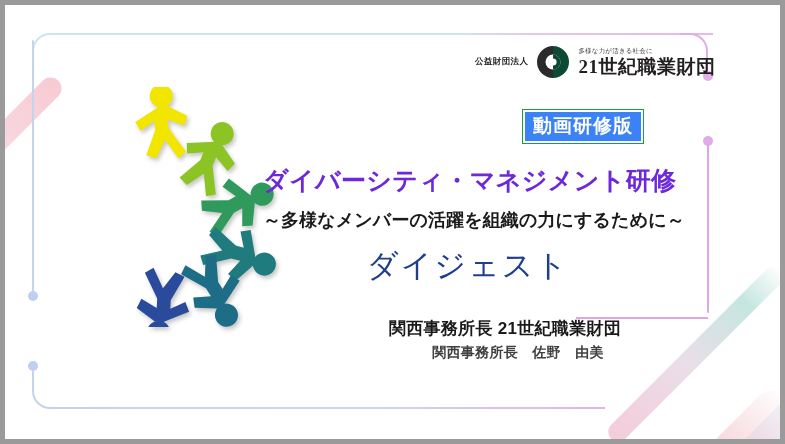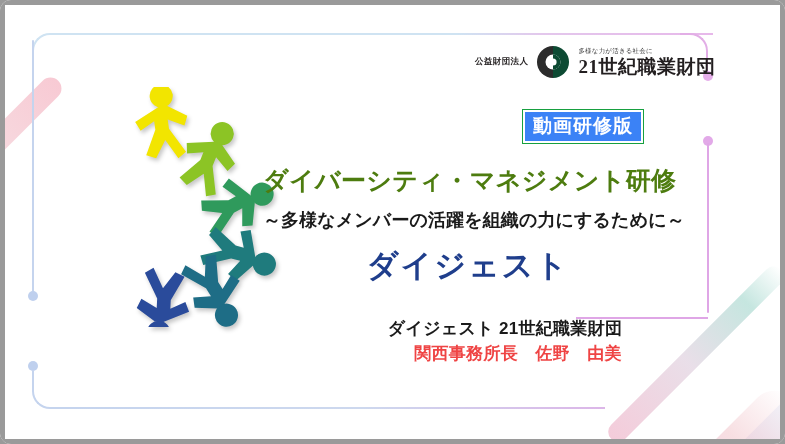--- a/index.html
+++ b/index.html
@@ -11,21 +11,20 @@
     font-family: "Liberation Sans", "DejaVu Sans", sans-serif;
     overflow: hidden;
   }
 
   #slide {
     position: relative;
     width: 785px;
     height: 444px;
     background: #ffffff;
     overflow: hidden;
-    border-radius: 11px;
   }
 
   
   #bezel {
     position: absolute;
     inset: 0;
     border: 5px solid #9a9a9a;
     pointer-events: none;
     z-index: 60;
   }
@@ -196,38 +195,38 @@
   .title-block {
     position: absolute;
     left: 258px; top: 160px;
     width: 410px;
     text-align: center;
     z-index: 25;
   }
   .main-title {
     font-size: 25px;
     font-weight: 700;
-    color: #4d7c0f;
+    color: #6d28d9;
     letter-spacing: .4px;
     line-height: 1.25;
     white-space: nowrap;
   }
   .sub-title {
     margin-top: 13px;
     font-size: 18px;
     font-weight: 700;
     color: #1a1a1a;
     letter-spacing: .1px;
     line-height: 1.3;
     white-space: nowrap;
   }
   .digest {
     margin-top: 14px;
     font-size: 31px;
-    font-weight: 700;
+    font-weight: 400;
     color: #1f3e8c;
     letter-spacing: 2px;
     line-height: 1.25;
     white-space: nowrap;
   }
 
   
   .presenter {
     position: absolute;
     left: 330px; top: 312px;
@@ -237,23 +236,23 @@
   }
   .presenter-org {
     font-size: 17px;
     font-weight: 700;
     color: #1a1a1a;
     letter-spacing: .3px;
     line-height: 1.45;
     white-space: nowrap;
   }
   .presenter-person {
-    font-size: 17px;
-    font-weight: 700;
-    color: #ef4444;
+    font-size: 14px;
+    font-weight: 700;
+    color: #404040;
     letter-spacing: .3px;
     line-height: 1.45;
     white-space: nowrap;
     padding-left: 26px;
   }
 </style>
 </head>
 <body>
 
 <div id="slide">
@@ -345,20 +344,20 @@
 
     <div class="badge">動画研修版</div>
 
     <div class="title-block">
       <div class="main-title">ダイバーシティ・マネジメント研修</div>
       <div class="sub-title">～多様なメンバーの活躍を組織の力にするために～</div>
       <div class="digest">ダイジェスト</div>
     </div>
 
     <div class="presenter">
-      <div class="presenter-org">ダイジェスト 21世紀職業財団</div>
+      <div class="presenter-org">関西事務所長 21世紀職業財団</div>
       <div class="presenter-person">関西事務所長　佐野　由美</div>
     </div>
 
   </div>
 
   <div id="bezel"></div>
 </div>
 
 </body></html>

